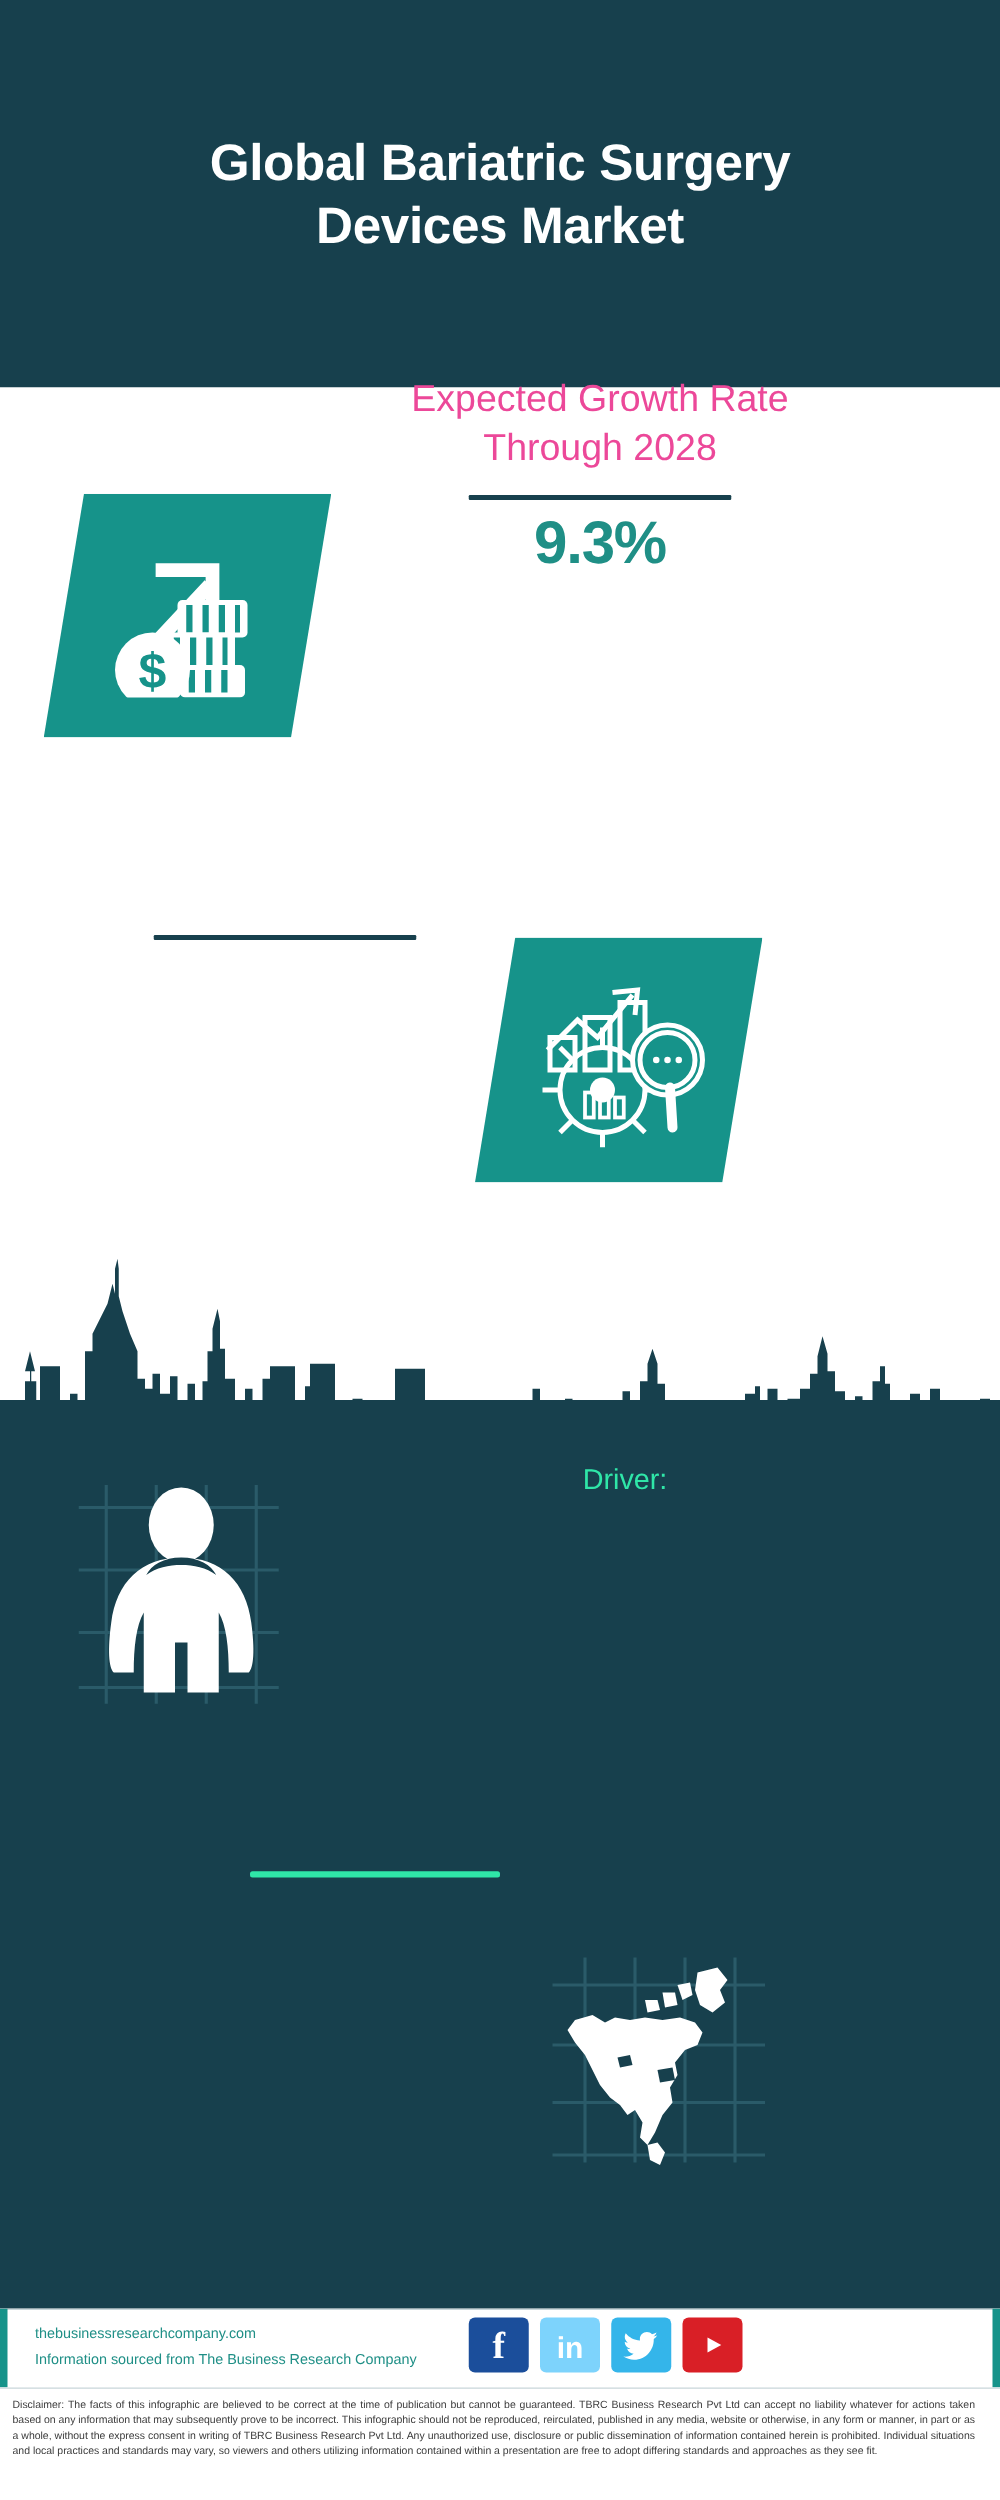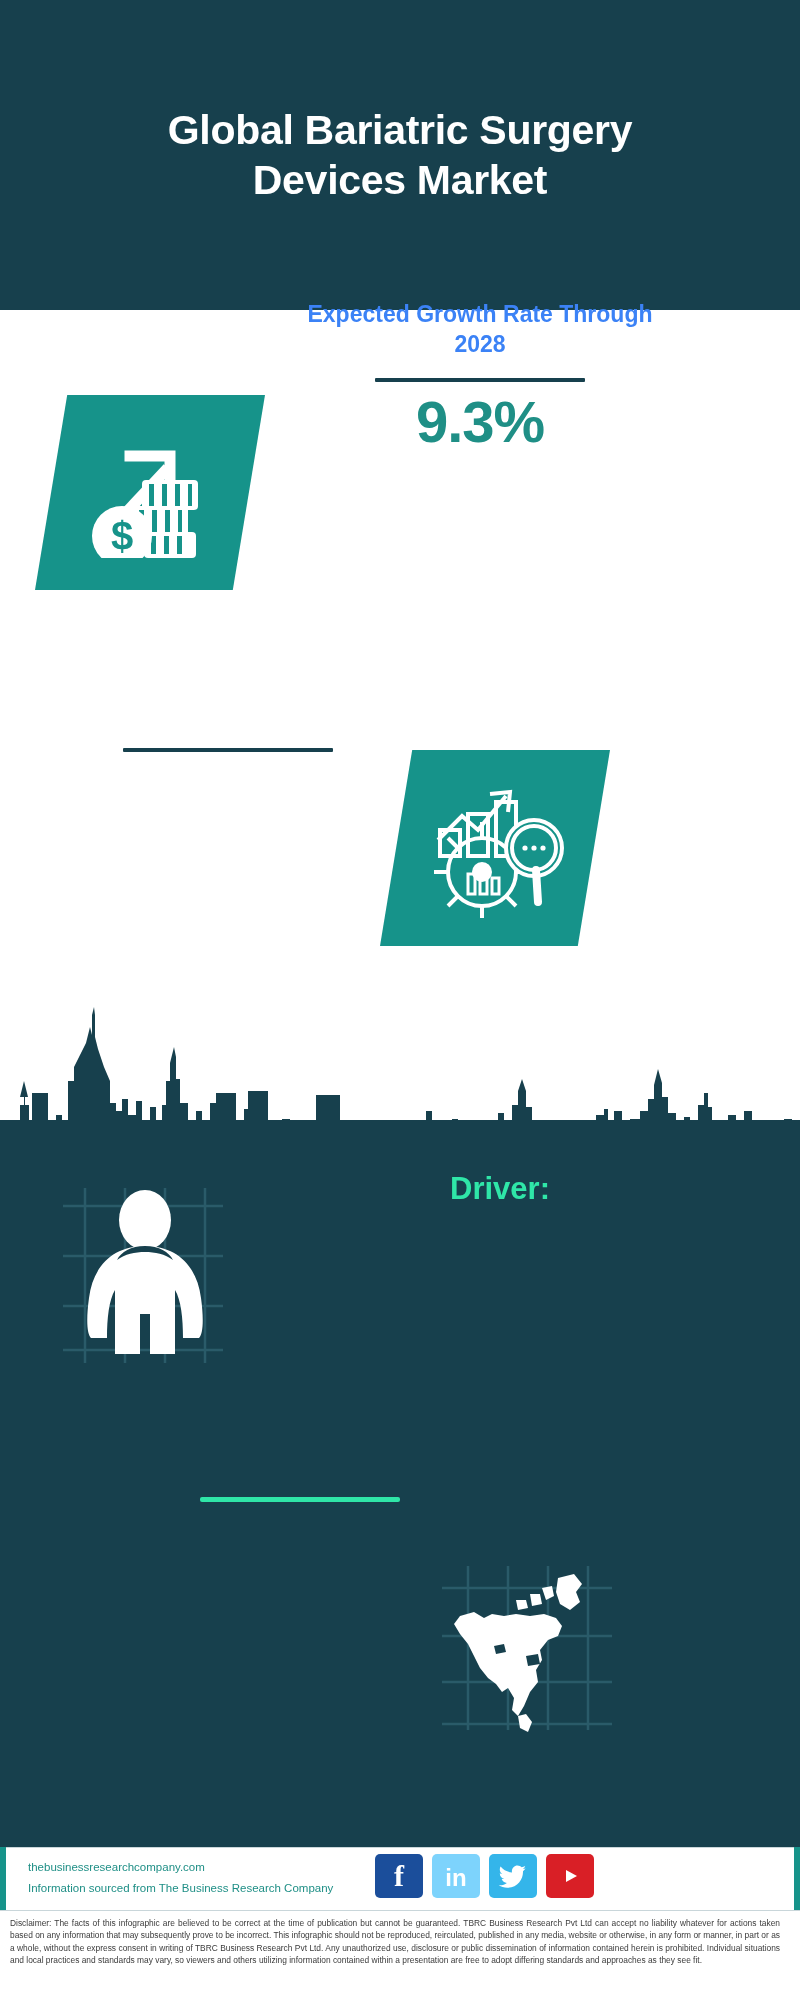--- a/index.html
+++ b/index.html
@@ -43,27 +43,27 @@
   }
   .par.two{
     left:380px;top:750px;width:230px;height:196px;
     clip-path:polygon(14% 0, 100% 0, 86% 100%, 0% 100%);
   }
   .par svg{display:block;}
 
   
   .stat-block{position:absolute;text-align:center;}
   .stat-title{
-    color:#3b82f6;font-weight:bold;font-size:23px;line-height:1.30;
+    color:#ec4899;font-weight:normal;font-size:30px;line-height:1.30;
   }
   .stat-rule{
     height:4px;background:#17404d;margin:18px auto 10px auto;width:210px;border-radius:1px;
   }
   .stat-value{
-    color:#1f8f86;font-weight:bold;font-size:58px;line-height:1.05;letter-spacing:-1px;
+    color:#1f8f86;font-weight:bold;font-size:48px;line-height:1.05;letter-spacing:-1px;
   }
   .growth-block{left:290px;top:300px;width:380px;}
   .size-block{left:55px;top:730px;width:345px;}
 
   
   .skyline{
     position:absolute;left:0;top:985px;width:800px;height:180px;
   }
   .skyline svg{display:block;width:800px;height:180px;}
 
@@ -73,21 +73,21 @@
   }
   .person-icon{
     position:absolute;left:45px;top:1178px;width:200px;height:190px;
   }
   .person-icon svg{display:block;}
 
   .driver-text{
     position:absolute;left:280px;top:1170px;width:440px;text-align:center;
   }
   .driver-label{
-    color:#2fe6a8;font-weight:bold;font-size:31px;line-height:1.2;margin-bottom:12px;
+    color:#2fe6a8;font-weight:normal;font-size:23px;line-height:1.2;margin-bottom:12px;
   }
   .driver-desc{
     color:#ffffff;font-weight:bold;font-size:22px;line-height:1.40;
   }
 
   .green-rule{
     position:absolute;left:200px;top:1497px;width:200px;height:5px;background:#2fe6a8;border-radius:2px;
   }
 
   .region-text{

